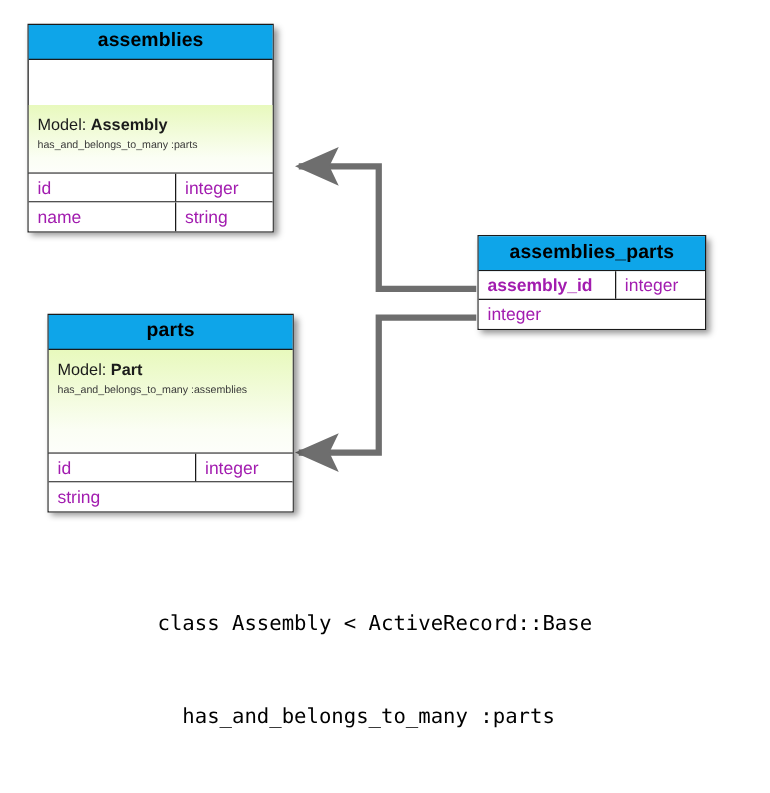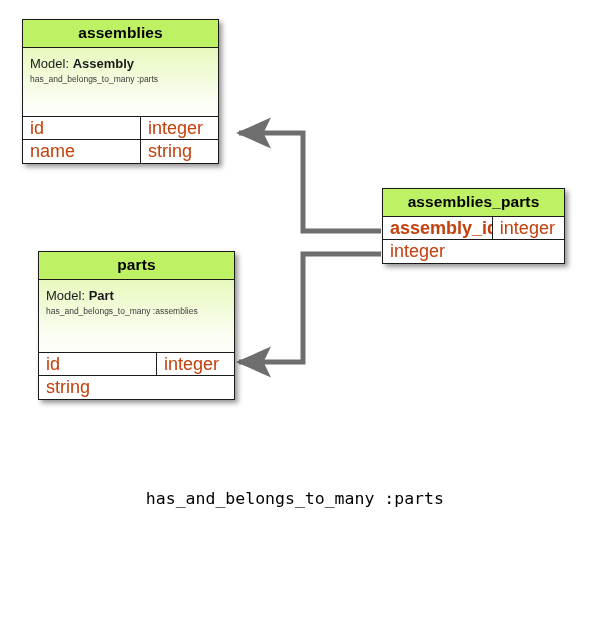--- a/index.html
+++ b/index.html
@@ -39,21 +39,21 @@
     position: absolute;
     z-index: 2;
     box-sizing: border-box;
     border: 1.5px solid #1a1a1a;
     background: #ffffff;
     box-shadow: 3px 3px 5px rgba(0,0,0,0.42);
   }
 
   .entity-header {
     box-sizing: border-box;
-    background: #bef264;
+    background: #0ea5e9;
     border-bottom: 1.5px solid #1a1a1a;
     text-align: center;
     font-weight: bold;
     font-size: 15.5px;
     color: #000000;
     letter-spacing: 0.1px;
     padding: 4px 4px 5px 4px;
     line-height: 1.15;
   }
 
@@ -86,40 +86,40 @@
   .attr-row {
     display: flex;
     box-sizing: border-box;
     border-bottom: 1.5px solid #1a1a1a;
     background: #ffffff;
     height: 23px;
   }
   .attr-row.last { border-bottom: none; }
   .attr-name, .attr-type {
     box-sizing: border-box;
-    font-size: 18px;
-    color: #c2410c;
+    font-size: 14px;
+    color: #a21caf;
     line-height: 23px;
     padding: 0 0 0 7px;
     overflow: hidden;
     white-space: nowrap;
   }
   .attr-name {
     border-right: 1.5px solid #1a1a1a;
   }
 
   
   #ent-assemblies { left: 22px; top: 19px; width: 197px; }
-  #ent-assemblies .entity-note { height: 69px; }
+  #ent-assemblies .entity-note { height: 55px; margin-top: 36px; }
   #ent-assemblies .attr-name { width: 118px; }
   #ent-assemblies .attr-type { width: 76px; }
 
   
   #ent-parts { left: 22px; top: 251px; width: 197px; margin-left: 16px; }
-  #ent-parts .entity-note { height: 73px; }
+  #ent-parts .entity-note { height: 83px; }
   #ent-parts .attr-name { width: 118px; }
   #ent-parts .attr-type { width: 76px; }
 
   
   #ent-assemblies-parts { left: 382px; top: 188px; width: 183px; }
   #ent-assemblies-parts .entity-header { border-bottom: 1.5px solid #1a1a1a; }
   #ent-assemblies-parts .attr-name { width: 116px; font-weight: bold; }
   #ent-assemblies-parts .attr-type { width: 75px; }
 
   
@@ -201,20 +201,21 @@
         <div class="attr-name">assembly_id</div>
         <div class="attr-type">integer</div>
       </div>
       <div class="attr-row last">
         <div class="attr-type">integer</div>
       </div>
     </div>
   </div>
 
   <div id="code-block">
+    <div class="code-line">class Assembly &lt; ActiveRecord::Base</div>
     <div class="code-line">  has_and_belongs_to_many :parts</div>
     
     
     
     
     
   </div>
 
 </div>
 

